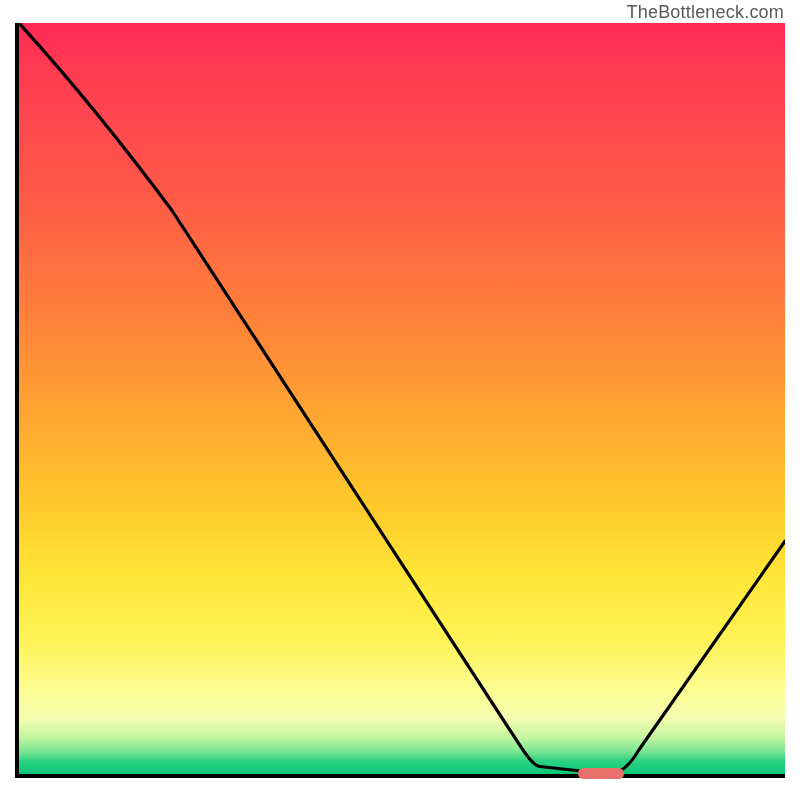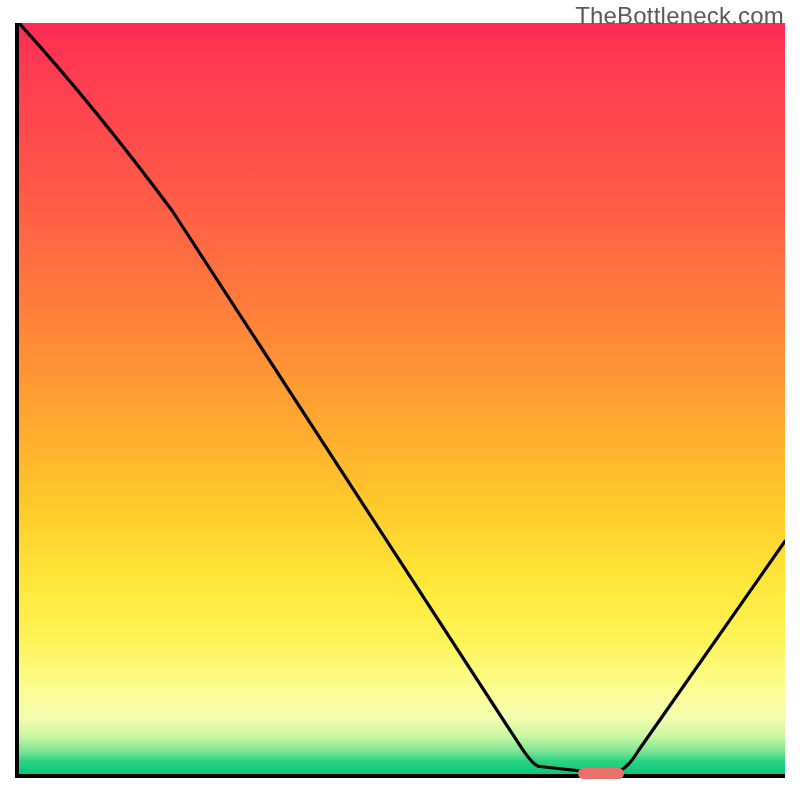--- a/index.html
+++ b/index.html
@@ -51,21 +51,21 @@
       #0ac777 100%
     );
     z-index: 0;
   }
   
   .watermark {
     position: absolute;
     right: 16px;
     top: 2px;
     font-family: Arial, Helvetica, sans-serif;
-    font-size: 24px;
+    font-size: 18px;
     color: #5a5a5a;
     font-weight: 400;
     letter-spacing: 0.2px;
     z-index: 3;
   }
   
   svg.curve {
     position: absolute;
     left: 19px;
     top: 23px;

